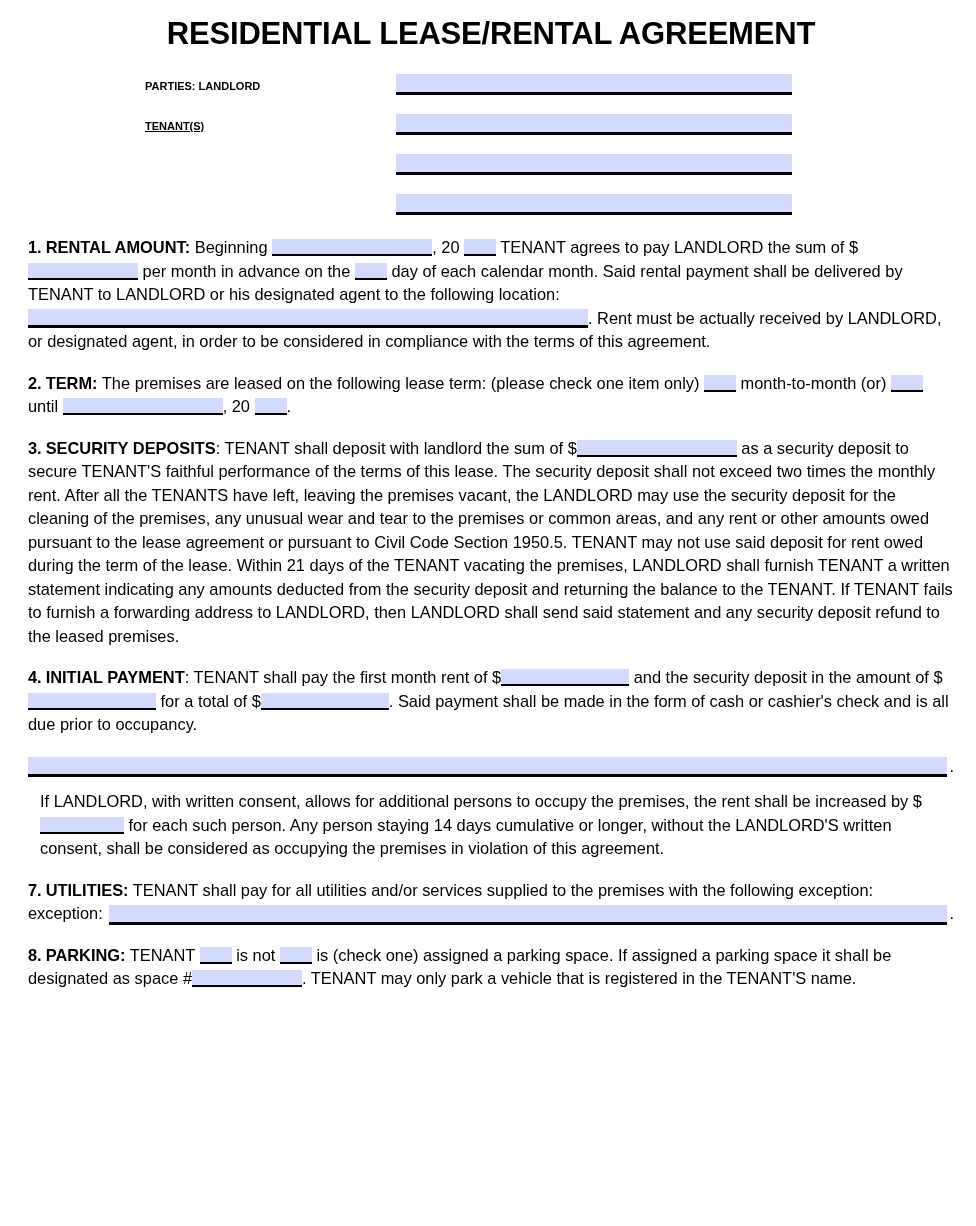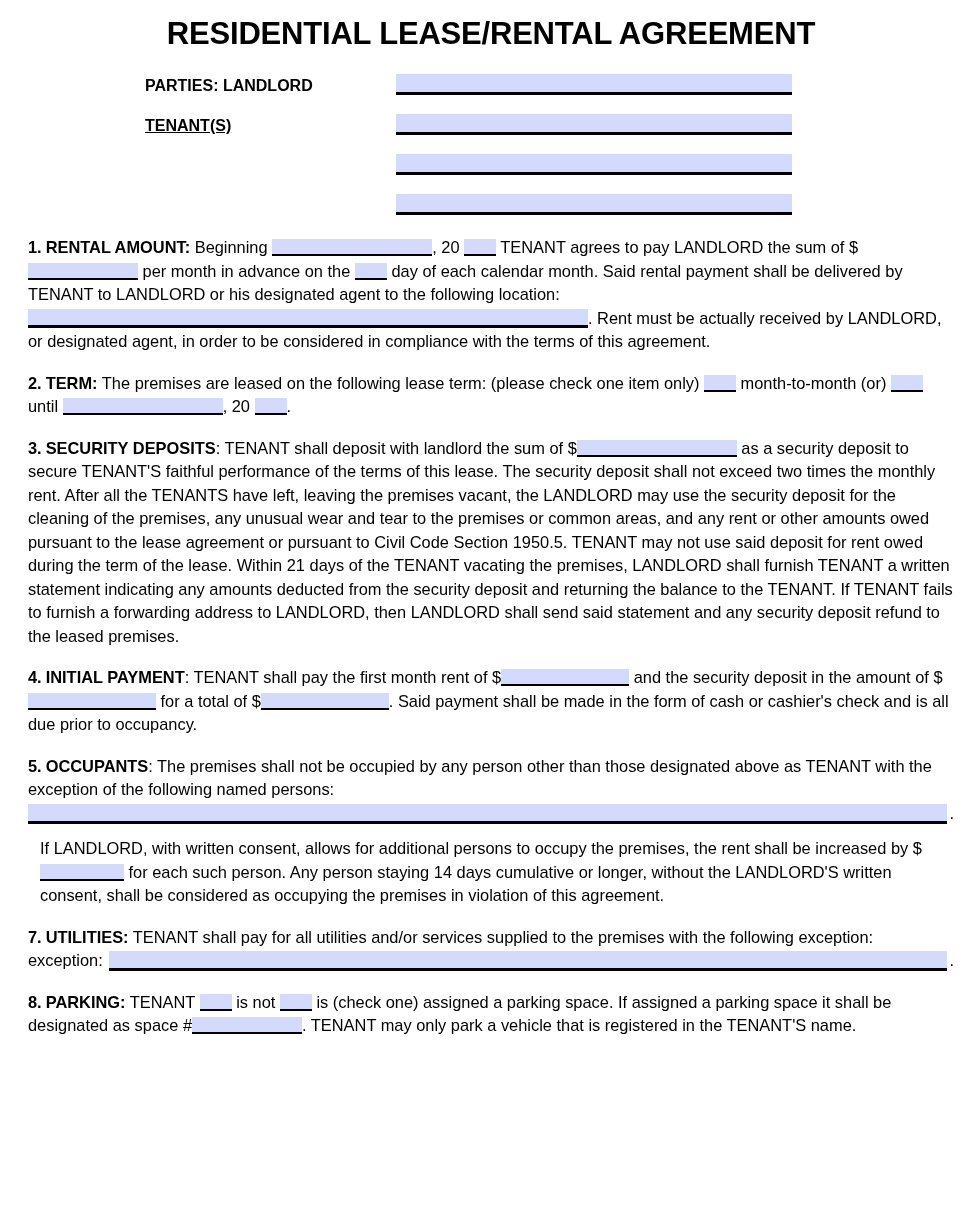--- a/index.html
+++ b/index.html
@@ -44,21 +44,21 @@
   }
   .party-row {
     display: flex;
     align-items: flex-start;
     margin-bottom: 14px;
     min-height: 26px;
   }
   .party-label {
     width: 251px;
     flex: 0 0 251px;
-    font-size: 16px;
+    font-size: 11px;
     font-weight: bold;
     line-height: 22px;
     padding-top: 1px;
   }
   .party-field {
     flex: 1 1 auto;
     height: 18px;
     background: #d4dafb;
     border-bottom: 3px solid #000000;
   }
@@ -114,21 +114,21 @@
   .sec5-line {
     display: flex;
     align-items: flex-end;
   }
   .sec5-line .fullfield {
     flex: 1 1 auto;
     margin-right: 2px;
   }
   .sec7-line {
     display: flex;
-    align-items: flex-start;
+    align-items: flex-end;
   }
   .sec7-line .lbl { flex: 0 0 auto; padding-right: 6px; }
   .sec7-line .fullfield { flex: 1 1 auto; margin-right: 2px; }
 </style>
 </head>
 <body>
 
 <div class="page">
 
   <h1 class="doc-title">RESIDENTIAL LEASE/RENTAL AGREEMENT</h1>
@@ -162,21 +162,20 @@
 
     <p class="section"><span class="h">1.</span><span class="h" style="padding-left:4px">RENTAL AMOUNT:</span><span> Beginning </span><span class="blk w-xl"></span><span>, 20 </span><span class="blk w-xs"></span><span> TENANT agrees to pay LANDLORD the sum of $</span><span class="blk w-md"></span><span> per month in advance on the </span><span class="blk w-xs"></span><span> day of each calendar month. Said rental payment shall be delivered by TENANT to LANDLORD or his designated agent to the following location:</span><br><span class="fullfield-inline w-loc"></span><span>. Rent must be actually received by LANDLORD, or designated agent, in order to be considered in compliance with the terms of this agreement.</span></p>
 
     <p class="section"><span class="h">2.</span><span class="h" style="padding-left:4px">TERM:</span><span> The premises are leased on the following lease term: (please check one item only) </span><span class="blk w-xs"></span><span> month-to-month (or) </span><span class="blk w-xs"></span><span> until </span><span class="blk w-xl"></span><span>, 20 </span><span class="blk w-xs"></span><span>.</span></p>
 
     <p class="section"><span class="h">3.</span><span class="h" style="padding-left:4px">SECURITY DEPOSITS</span><span>: TENANT shall deposit with landlord the sum of  $</span><span class="blk w-dep"></span><span> as a security deposit to secure TENANT'S faithful performance of the terms of this lease. The security deposit shall not exceed two times the monthly rent. After all the TENANTS have left, leaving the premises vacant, the LANDLORD may use the security deposit for the cleaning of the premises, any unusual wear and tear to the premises or common areas, and any rent or other amounts owed pursuant to the lease agreement or pursuant to Civil Code Section 1950.5. TENANT may not use said deposit for rent owed during the term of the lease. Within 21 days of the TENANT vacating the premises, LANDLORD shall furnish TENANT a written statement indicating any amounts deducted from the security deposit and returning the balance to the TENANT. If TENANT fails to furnish a forwarding address to LANDLORD, then LANDLORD shall send said statement and any security deposit refund to the leased premises.</span></p>
 
     <p class="section"><span class="h">4.</span><span class="h" style="padding-left:4px">INITIAL PAYMENT</span><span>: TENANT shall pay the first month rent of $</span><span class="blk w-lg"></span><span> and the security deposit in the amount of $</span><span class="blk w-lg"></span><span> for a total of $</span><span class="blk w-lg"></span><span>. Said payment shall be made in the form of cash or cashier's check and is all due prior to occupancy.</span></p>
 
     <div class="section">
-      <p style="margin:0"><span class="h">5.</span><span class="h" style="padding-left:4px">OCCUPANTS</span><span>: The premises shall not be occupied by any person other than those designated above as TENANT with the exception of the following named persons:</span></p>
       <div class="sec5-line">
         <span class="fullfield"></span>
         <span>.</span>
       </div>
       <p style="margin:12px"><span>If LANDLORD, with written consent, allows for additional persons to occupy the premises, the rent shall be increased by $</span><span class="blk w-sm"></span><span> for each such person. Any person staying 14 days cumulative or longer, without the LANDLORD'S written consent, shall be considered as occupying the premises in violation of this agreement.</span></p>
     </div>
 
 
     <div class="section">
       <p style="margin:0"><span class="h">7.</span><span class="h" style="padding-left:4px">UTILITIES:</span><span> TENANT shall pay for all utilities and/or services supplied to the premises with the following exception:</span></p>

